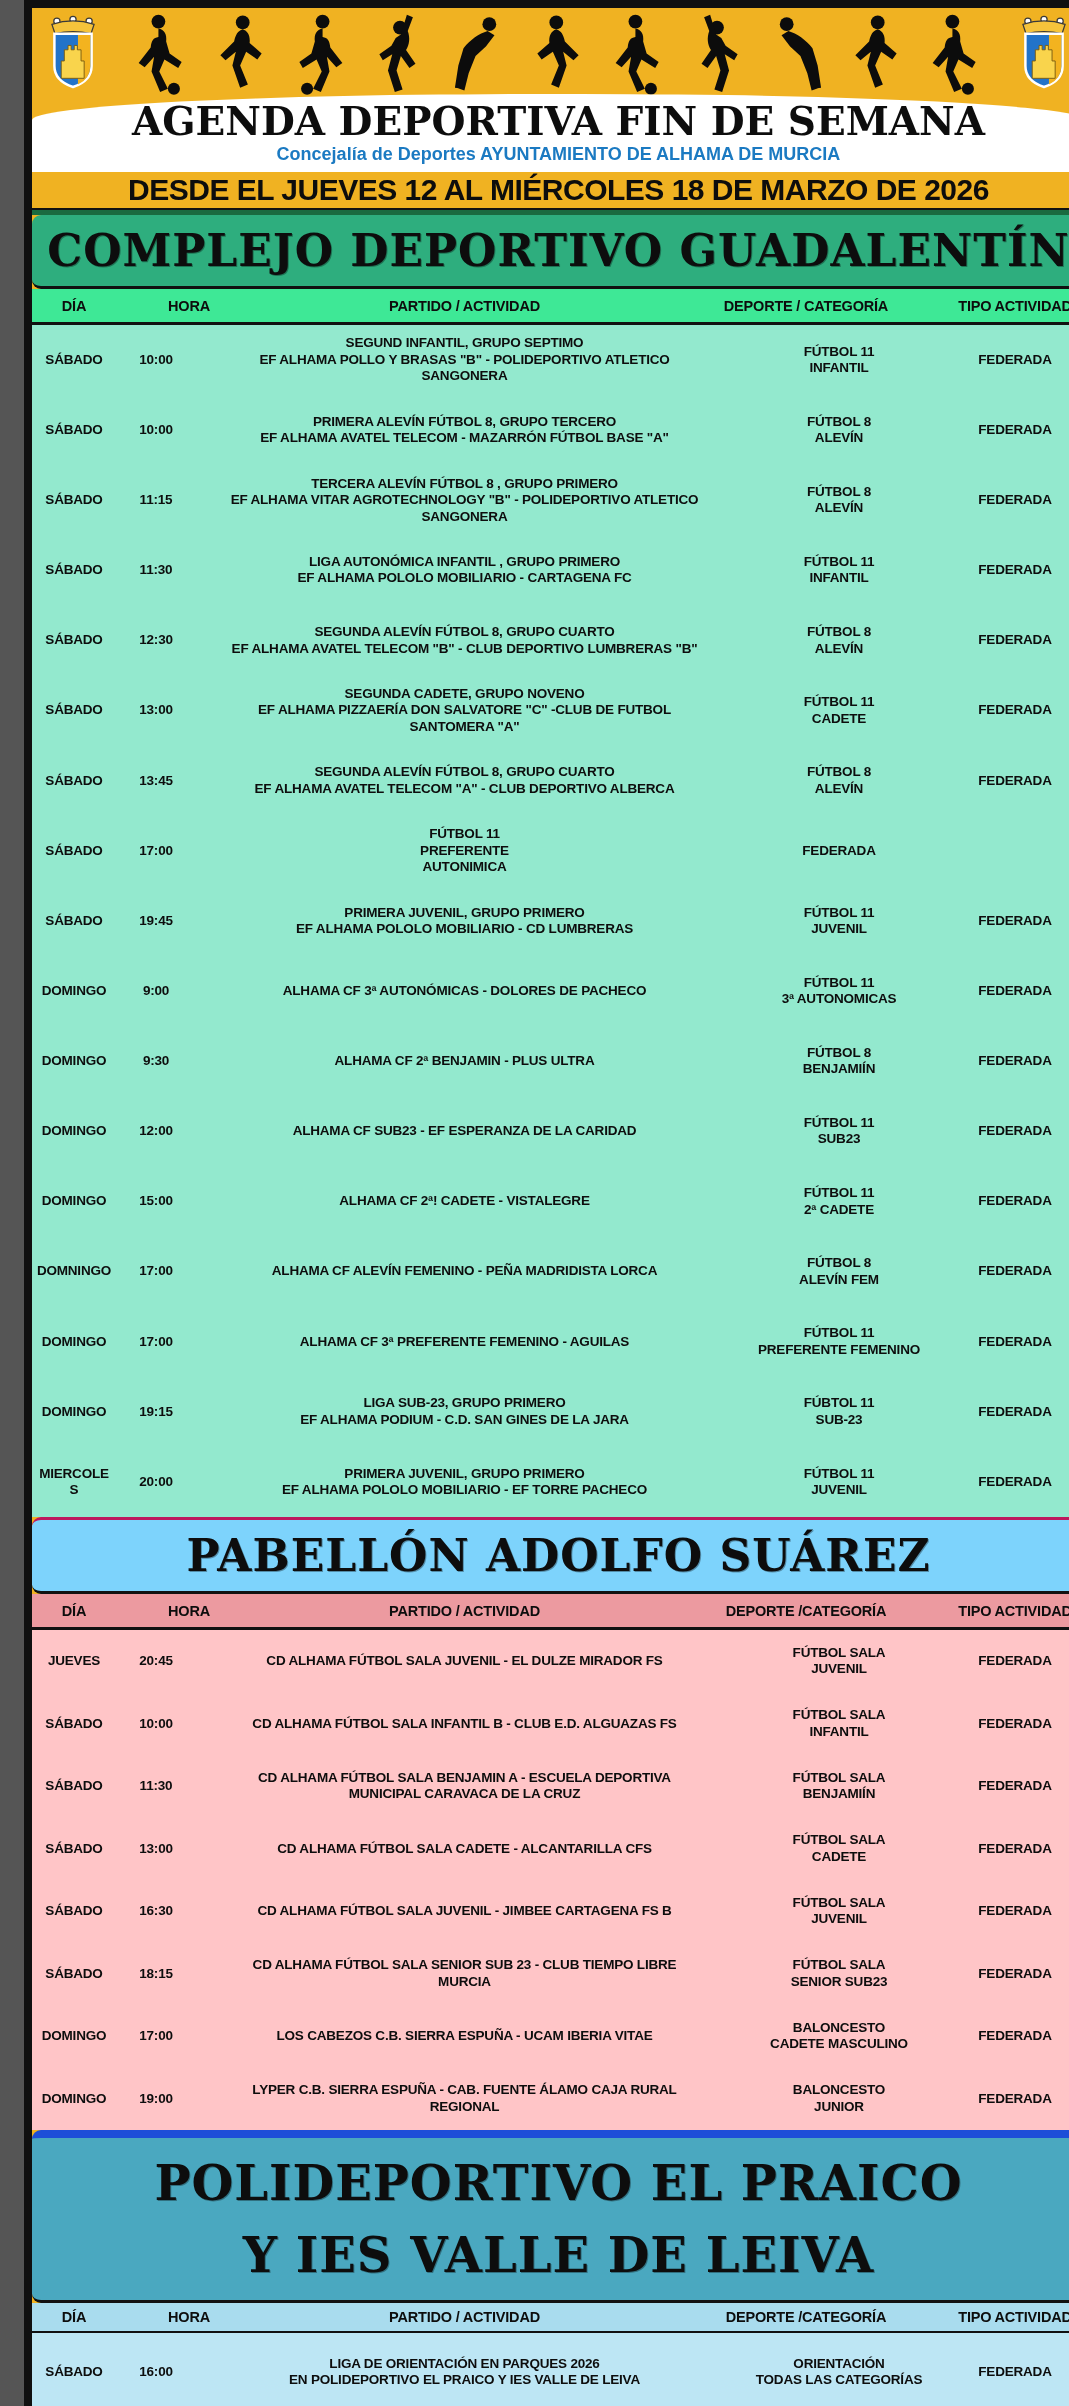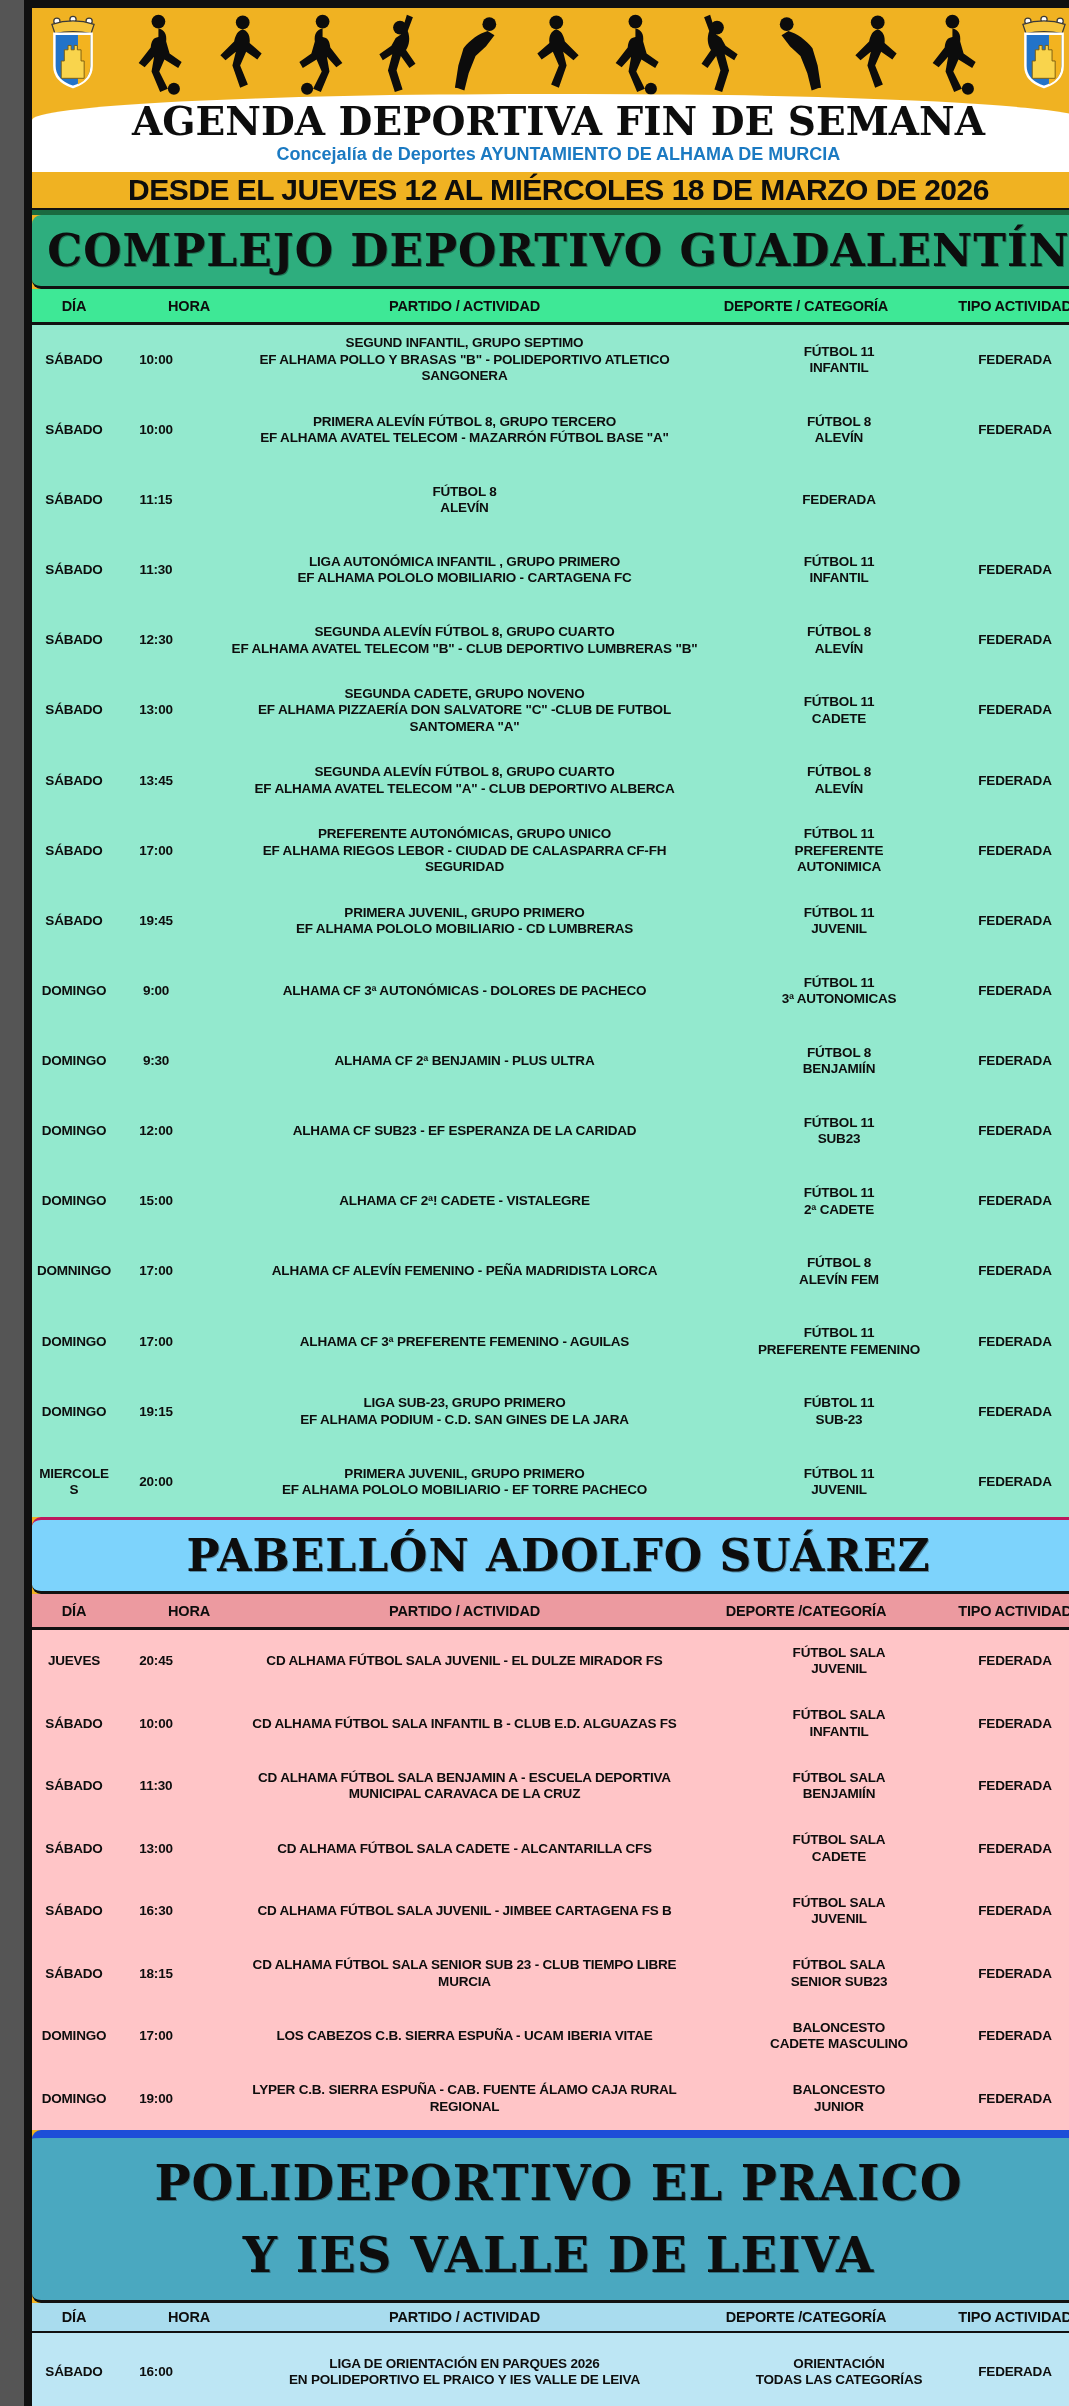--- a/index.html
+++ b/index.html
@@ -186,20 +186,22 @@
           <div class="cell c-hora">10:00</div>
           <div class="cell c-partido">PRIMERA ALEVÍN FÚTBOL 8, GRUPO TERCERO
 EF ALHAMA AVATEL TELECOM - MAZARRÓN FÚTBOL BASE "A"</div>
           <div class="cell c-deporte">FÚTBOL 8
 ALEVÍN</div>
           <div class="cell c-tipo">FEDERADA</div>
         </div>
         <div class="row">
           <div class="cell c-dia">SÁBADO</div>
           <div class="cell c-hora">11:15</div>
+          <div class="cell c-partido">TERCERA ALEVÍN FÚTBOL 8 , GRUPO PRIMERO
+EF ALHAMA VITAR AGROTECHNOLOGY "B" - POLIDEPORTIVO ATLETICO SANGONERA</div>
           <div class="cell c-deporte">FÚTBOL 8
 ALEVÍN</div>
           <div class="cell c-tipo">FEDERADA</div>
         </div>
         <div class="row">
           <div class="cell c-dia">SÁBADO</div>
           <div class="cell c-hora">11:30</div>
           <div class="cell c-partido">LIGA AUTONÓMICA INFANTIL , GRUPO PRIMERO
 EF ALHAMA POLOLO MOBILIARIO - CARTAGENA FC</div>
           <div class="cell c-deporte">FÚTBOL 11
@@ -229,22 +231,20 @@
           <div class="cell c-hora">13:45</div>
           <div class="cell c-partido">SEGUNDA ALEVÍN FÚTBOL 8, GRUPO CUARTO
 EF ALHAMA AVATEL TELECOM "A" - CLUB DEPORTIVO ALBERCA</div>
           <div class="cell c-deporte">FÚTBOL 8
 ALEVÍN</div>
           <div class="cell c-tipo">FEDERADA</div>
         </div>
         <div class="row">
           <div class="cell c-dia">SÁBADO</div>
           <div class="cell c-hora">17:00</div>
-          <div class="cell c-partido">PREFERENTE AUTONÓMICAS, GRUPO UNICO
-EF ALHAMA RIEGOS LEBOR - CIUDAD DE CALASPARRA CF-FH SEGURIDAD</div>
           <div class="cell c-deporte">FÚTBOL 11
 PREFERENTE
 AUTONIMICA</div>
           <div class="cell c-tipo">FEDERADA</div>
         </div>
         <div class="row">
           <div class="cell c-dia">SÁBADO</div>
           <div class="cell c-hora">19:45</div>
           <div class="cell c-partido">PRIMERA JUVENIL, GRUPO PRIMERO
 EF ALHAMA POLOLO MOBILIARIO - CD LUMBRERAS</div>

